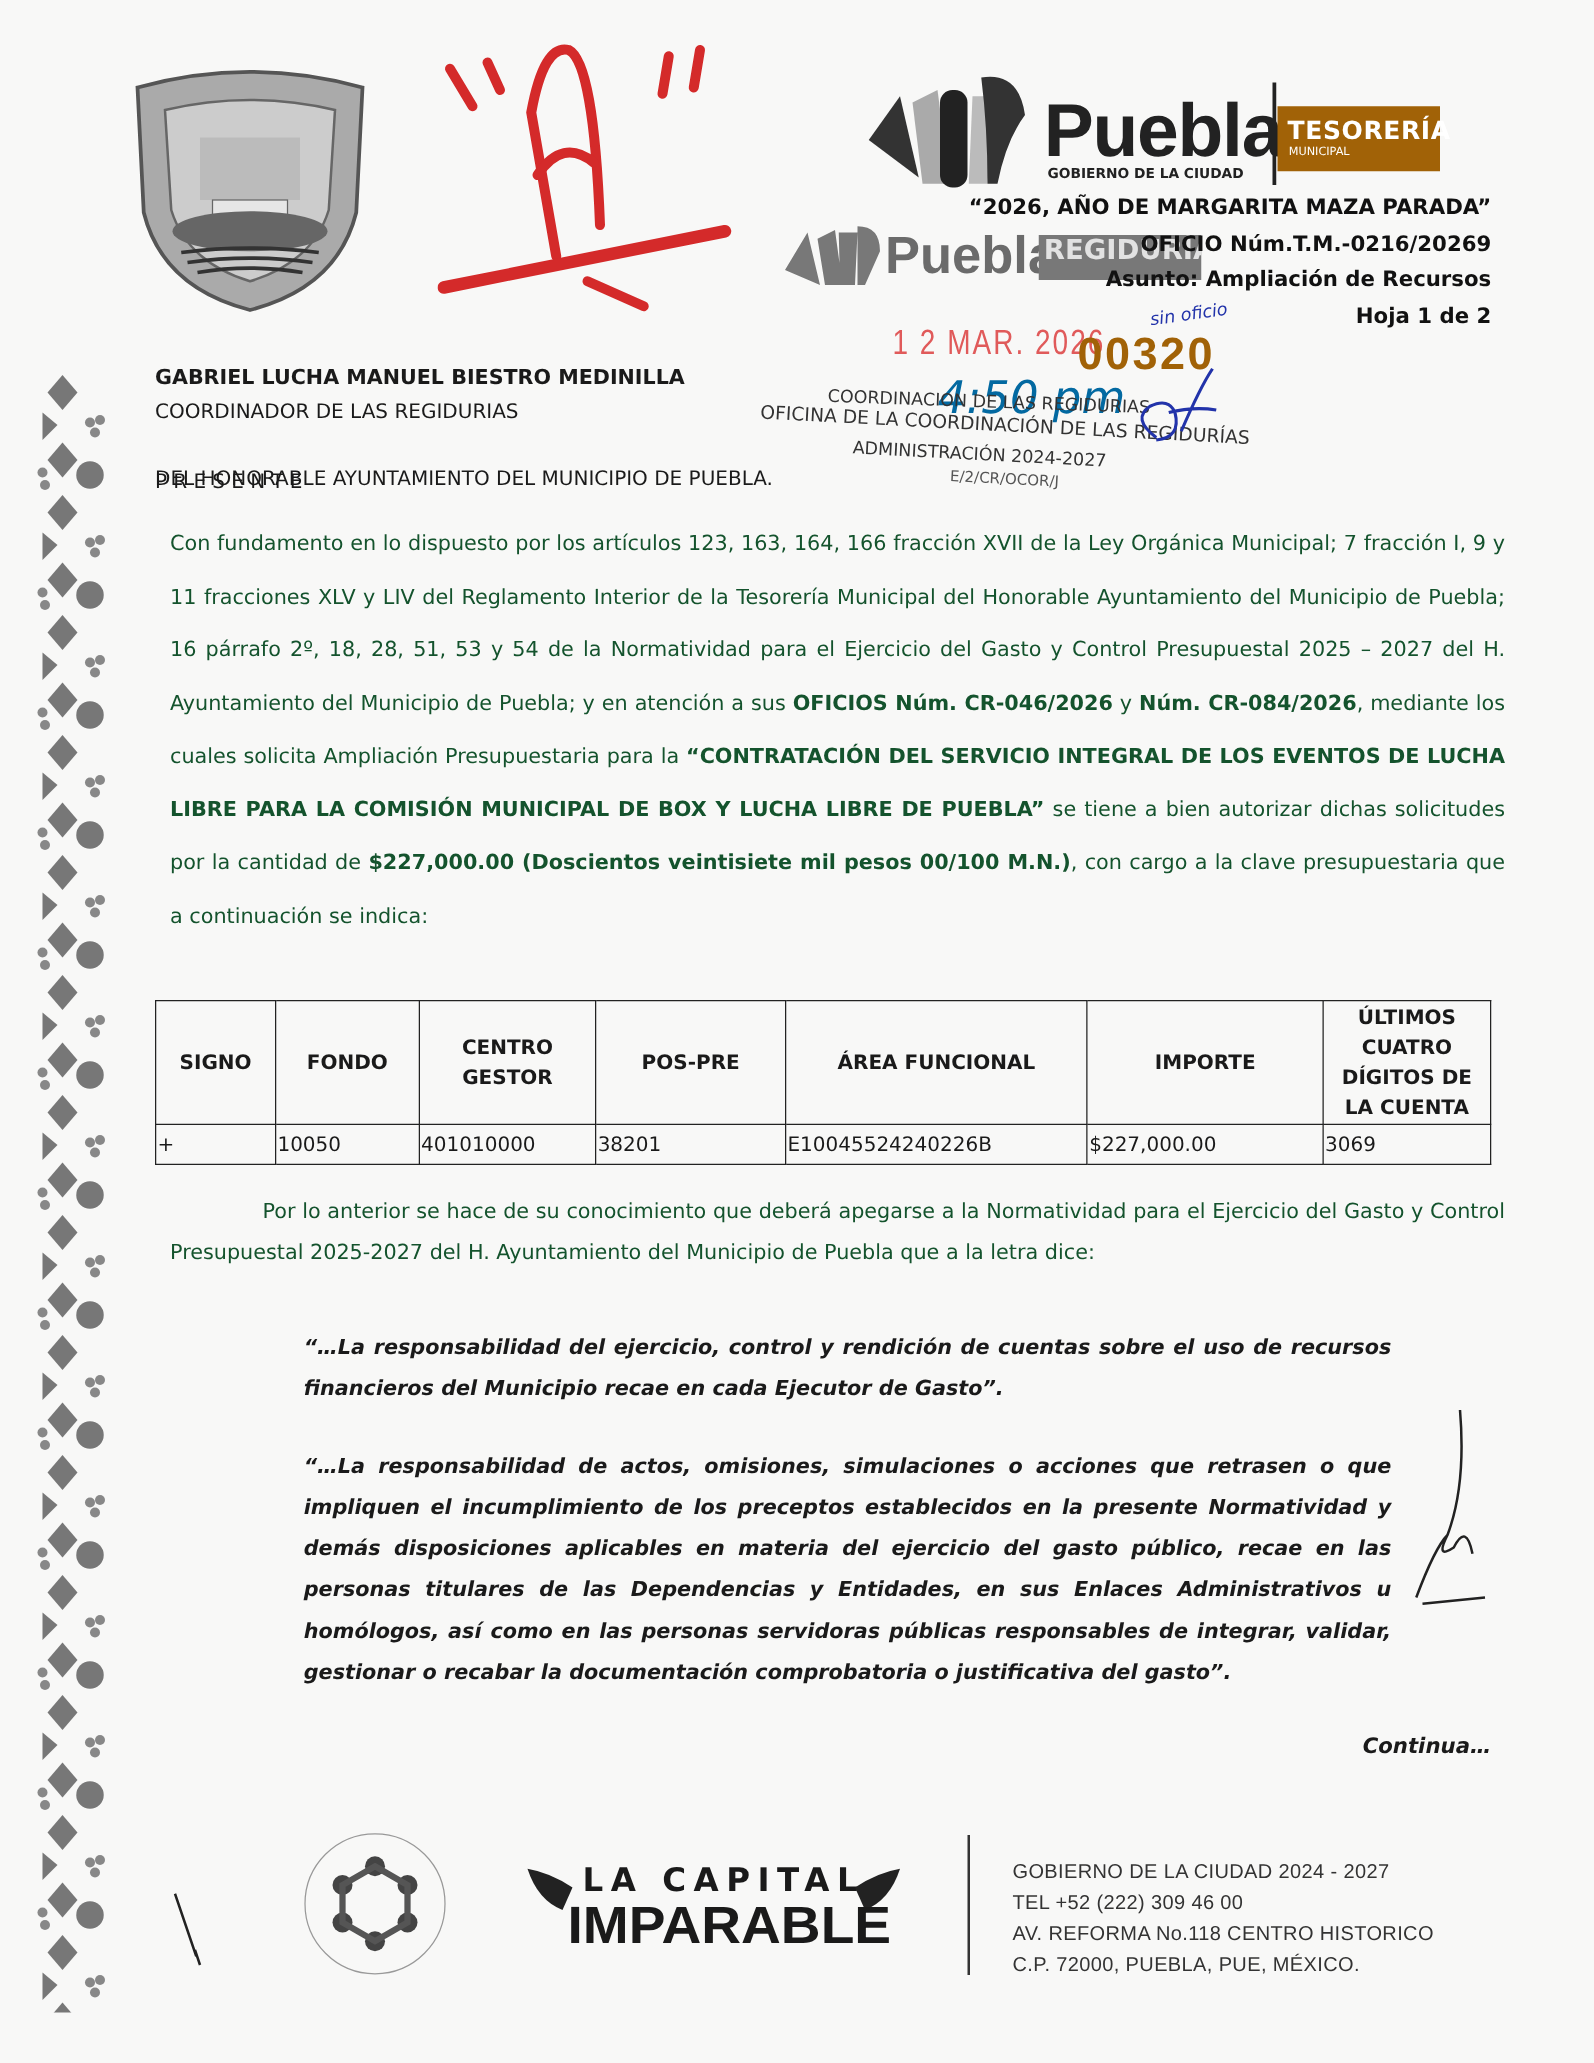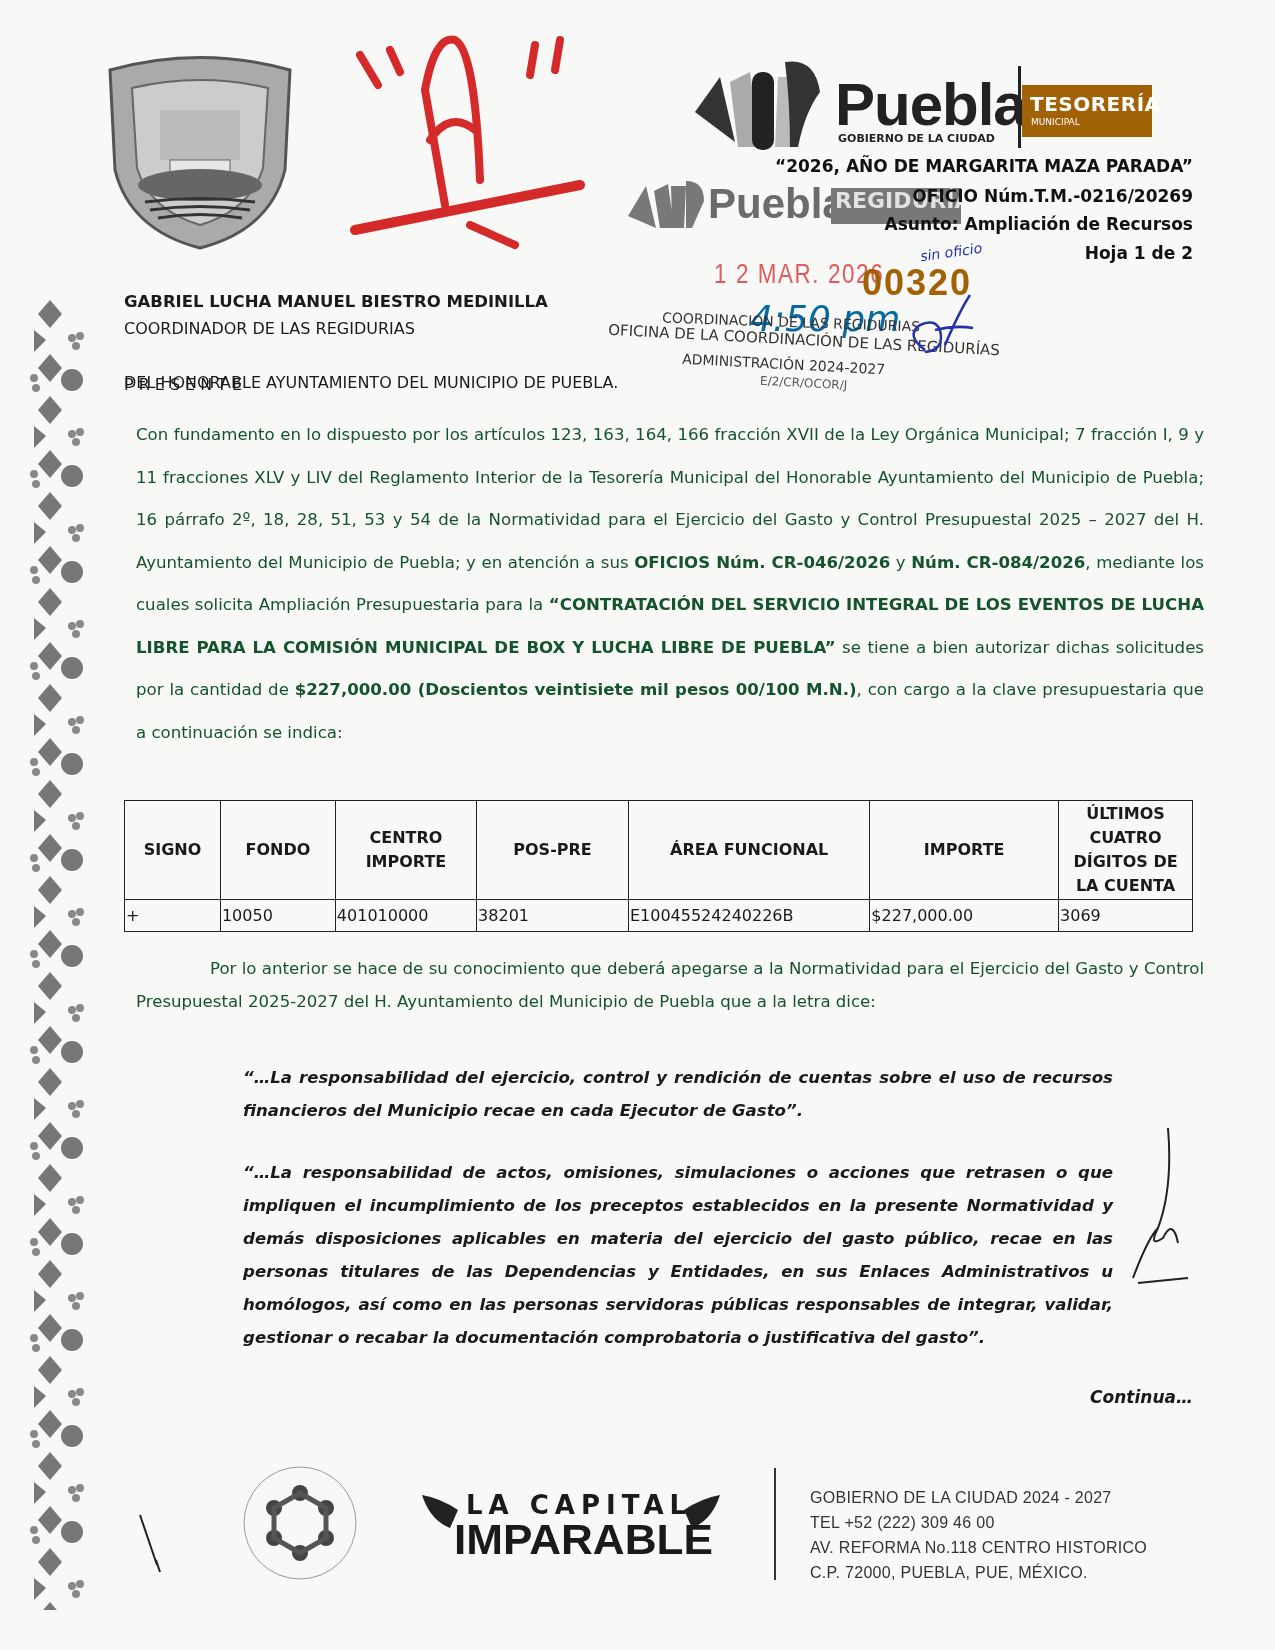--- a/index.html
+++ b/index.html
@@ -175,21 +175,21 @@
 <div class="abs addr addr-l3">DEL HONORABLE AYUNTAMIENTO DEL MUNICIPIO DE PUEBLA.</div>
 <div class="abs addr addr-l4">PRESENTE</div>
 
 <div class="abs para p1"><span>Con fundamento en lo dispuesto por los artículos 123, 163, 164, 166 fracción XVII de la Ley Orgánica Municipal; 7 fracción I, 9 y 11 fracciones XLV y LIV del Reglamento Interior de la Tesorería Municipal del Honorable Ayuntamiento del Municipio de Puebla; 16 párrafo 2º, 18, 28, 51, 53 y 54 de la Normatividad para el Ejercicio del Gasto y Control Presupuestal 2025 – 2027 del H. Ayuntamiento del Municipio de Puebla; y en atención a sus </span><b>OFICIOS Núm. CR-046/2026</b><span> y </span><b>Núm. CR-084/2026</b><span>, mediante los cuales solicita Ampliación Presupuestaria para la </span><b>“CONTRATACIÓN DEL SERVICIO INTEGRAL DE LOS EVENTOS DE LUCHA LIBRE PARA LA COMISIÓN MUNICIPAL DE BOX Y LUCHA LIBRE DE PUEBLA”</b><span> se tiene a bien autorizar dichas solicitudes por la cantidad de </span><b>$227,000.00 (Doscientos veintisiete mil pesos 00/100 M.N.)</b><span>, con cargo a la clave presupuestaria que a continuación se indica:</span></div>
 
 <table class="abs budget-table">
   <thead>
     <tr>
       <th style="width:82px">SIGNO</th>
       <th style="width:100px">FONDO</th>
-      <th style="width:125px">CENTRO IMPORTE</th>
+      <th style="width:125px">CENTRO GESTOR</th>
       <th style="width:135px">POS-PRE</th>
       <th style="width:220px">ÁREA FUNCIONAL</th>
       <th style="width:170px">IMPORTE</th>
       <th style="width:118px">ÚLTIMOS CUATRO DÍGITOS DE LA CUENTA</th>
     </tr>
   </thead>
   <tbody>
     <tr>
       <td>+</td>
       <td>10050</td>

